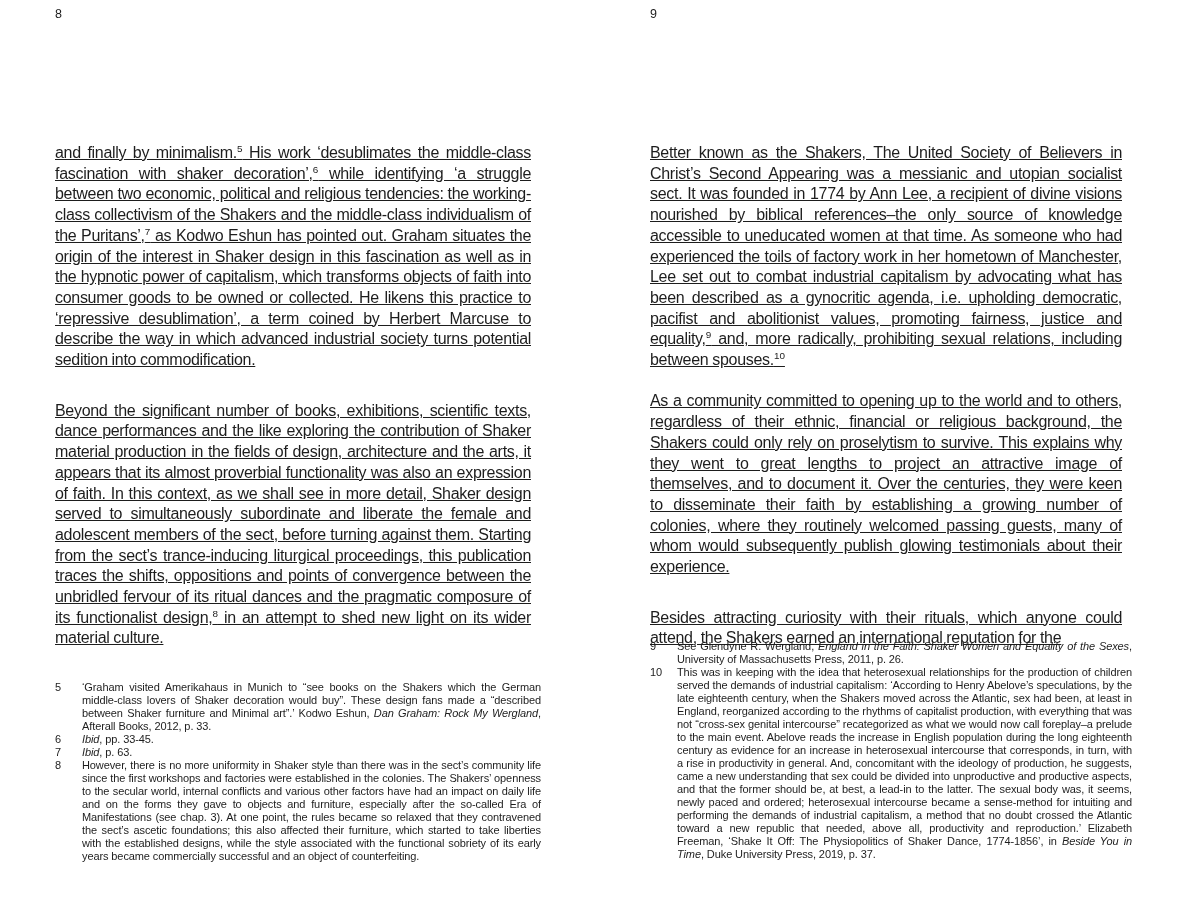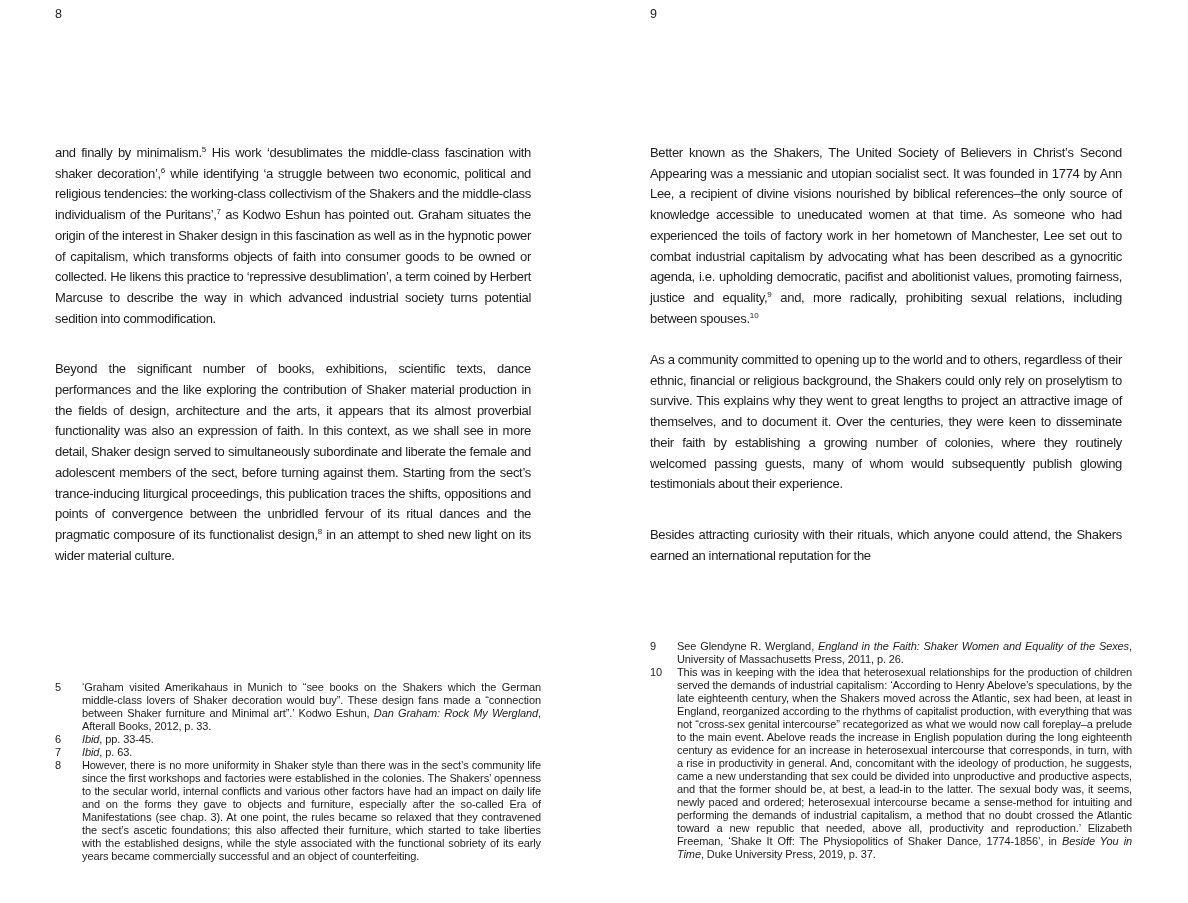--- a/index.html
+++ b/index.html
@@ -29,27 +29,28 @@
     left: 0;
     font-size: 12.5px;
     line-height: 15px;
     color: #1d1d1d;
   }
   .body-text {
     position: absolute;
     top: 143px;
     left: 0;
     right: 10px;
-    font-size: 13px;
+    font-size: 16px;
     line-height: 20.7px;
     letter-spacing: -0.3px;
     text-align: justify;
     hyphens: auto;
     -webkit-hyphens: auto;
     word-spacing: -0.3px;
+    text-decoration: underline;
   }
   .body-text p {
     margin: 0 0 20.7px 0;
   }
   .body-text p:last-child { margin-bottom: 0; margin-top: 30px; }
   sup {
     font-size: 0.62em;
     line-height: 0;
     vertical-align: super;
     letter-spacing: 0;
@@ -89,21 +90,21 @@
     <div class="page-number">8</div>
 
     <div class="body-text">
       <p><span>and finally by minimalism.</span><sup>5</sup><span> His work ‘desublimates the middle-class fascination with shaker decoration’,</span><sup>6</sup><span> while identifying ‘a struggle between two economic, political and religious tendencies: the working-class collectivism of the Shakers and the middle-class individualism of the Puritans’,</span><sup>7</sup><span> as Kodwo Eshun has pointed out. Graham situates the origin of the interest in Shaker design in this fascination as well as in the hypnotic power of capitalism, which transforms objects of faith into consumer goods to be owned or collected. He likens this practice to ‘repressive desublimation’, a term coined by Herbert Marcuse to describe the way in which advanced industrial society turns potential sedition into commodification.</span></p>
       <p><span>Beyond the significant number of books, exhibitions, scientific texts, dance performances and the like exploring the contribution of Shaker material production in the fields of design, architecture and the arts, it appears that its almost proverbial functionality was also an expression of faith. In this context, as we shall see in more detail, Shaker design served to simultaneously subordinate and liberate the female and adolescent members of the sect, before turning against them. Starting from the sect’s trance-inducing liturgical proceedings, this publication traces the shifts, oppositions and points of convergence between the unbridled fervour of its ritual dances and the pragmatic composure of its functionalist design,</span><sup>8</sup><span> in an attempt to shed new light on its wider material culture.</span></p>
     </div>
 
     <div class="footnotes footnotes-left">
       <div class="fn">
         <span class="fn-num">5</span>
-        <span class="fn-text"><span>‘Graham visited Amerikahaus in Munich to “see books on the Shakers which the German middle-class lovers of Shaker decoration would buy”. These design fans made a “connection between Shaker furniture and Minimal art”.’ Kodwo Eshun, </span><i>Dan Graham: Rock My Wergland</i><span>, Afterall Books, 2012, p. 33.</span></span>
+        <span class="fn-text"><span>‘Graham visited Amerikahaus in Munich to “see books on the Shakers which the German middle-class lovers of Shaker decoration would buy”. These design fans made a “described between Shaker furniture and Minimal art”.’ Kodwo Eshun, </span><i>Dan Graham: Rock My Wergland</i><span>, Afterall Books, 2012, p. 33.</span></span>
       </div>
       <div class="fn">
         <span class="fn-num">6</span>
         <span class="fn-text"><i>Ibid</i><span>, pp. 33-45.</span></span>
       </div>
       <div class="fn">
         <span class="fn-num">7</span>
         <span class="fn-text"><i>Ibid</i><span>, p. 63.</span></span>
       </div>
       <div class="fn">

